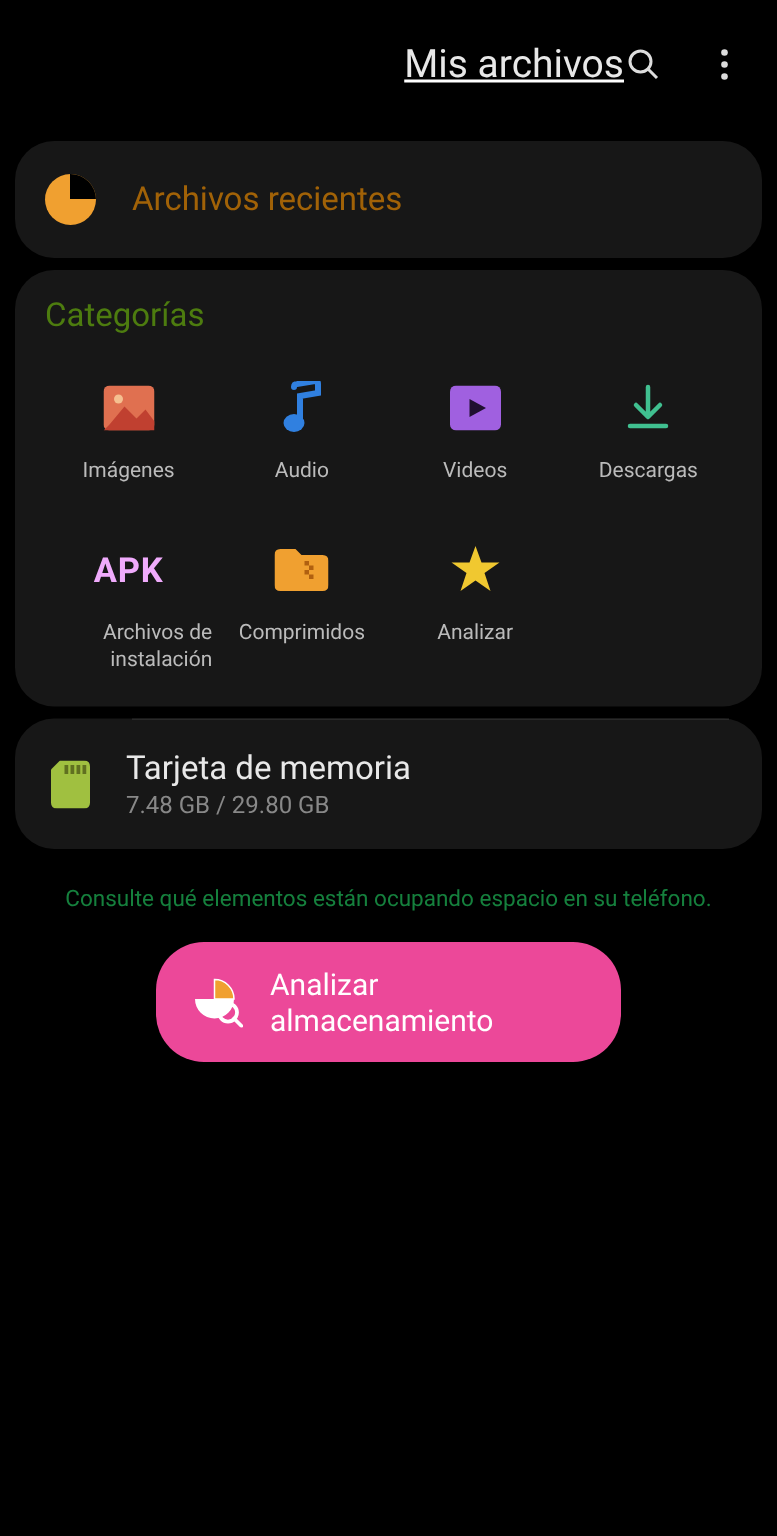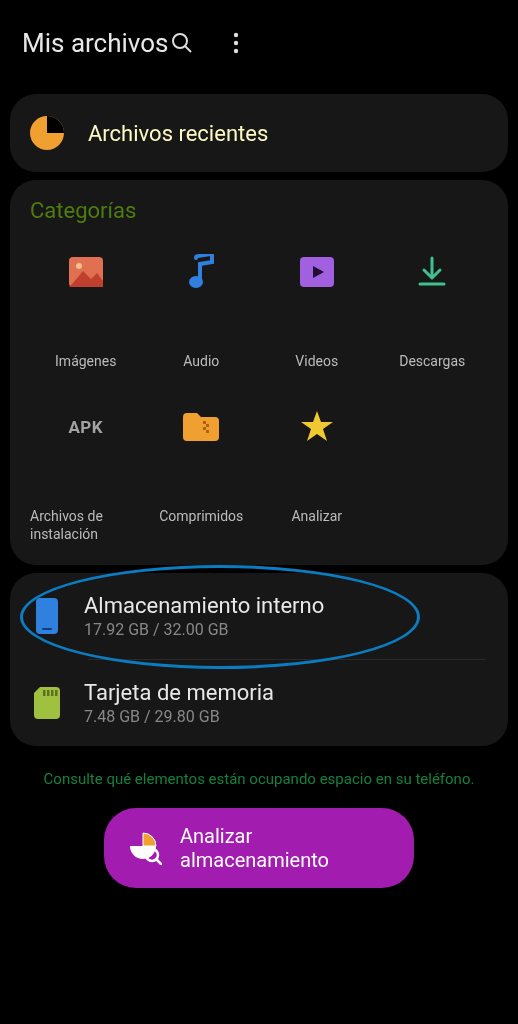--- a/index.html
+++ b/index.html
@@ -7,22 +7,23 @@
       width: 518px;
       height: 1024px;
       background: #000;
       color: #fff;
       font-family: -apple-system, BlinkMacSystemFont, "Segoe UI", Roboto, sans-serif;
       overflow: hidden;
     }
     .header {
       display: flex;
       align-items: center;
-      justify-content: flex-start;
+      justify-content: flex-end;
       padding: 28px 22px;
+      text-decoration: underline;
     }
     .header-title {
       font-size: 26px;
       font-weight: 400;
       color: #e8e8e8;
     }
     .header-icons {
       display: flex;
       gap: 28px;
       align-items: center;
@@ -57,21 +58,21 @@
     .clock-icon::after {
       content: "";
       position: absolute;
       top: 0; left: 0;
       width: 34px; height: 34px;
       border-radius: 50%;
       background: conic-gradient(#000 0deg 90deg, transparent 90deg 360deg);
     }
     .recent-label {
       font-size: 22px;
-      color: #fef9c3;
+      color: #a16207;
     }
     .categories-title {
       font-size: 22px;
       color: #4d7c0f;
       margin-bottom: 22px;
     }
     .cat-grid {
       display: grid;
       grid-template-columns: repeat(4, 1fr);
       gap: 8px 4px;
@@ -87,24 +88,23 @@
     .cat-icon {
       width: 46px;
       height: 46px;
       display: flex;
       align-items: center;
       justify-content: center;
     }
     .cat-label {
       font-size: 14px;
       color: #bbb;
-      text-align: left;
+      text-align: right;
       line-height: 1.3;
       min-height: 36px;
-      margin-top: 47px;
     }
     .storage-card {
       padding: 0;
     }
     .storage-item {
       display: flex;
       align-items: center;
       gap: 22px;
       padding: 20px 22px;
       cursor: pointer;
@@ -141,21 +141,21 @@
       top: -8px;
       pointer-events: none;
     }
     .hint-text {
       font-size: 15px;
       color: #15803d;
       text-align: center;
       margin: 24px 12px 20px;
     }
     .analyze-btn {
-      background: #a21caf;
+      background: #ec4899;
       border-radius: 32px;
       margin: 0 auto;
       width: 310px;
       padding: 16px 24px;
       display: flex;
       align-items: center;
       gap: 18px;
       cursor: pointer;
     }
     .analyze-icon {
@@ -236,21 +236,21 @@
         <svg width="32" height="32" viewBox="0 0 32 32">
             <path d="M16 2 V20 M8 14 L16 22 L24 14" stroke="#40c090" stroke-width="3" fill="none" stroke-linecap="round" stroke-linejoin="round"></path>
             <line x1="4" y1="28" x2="28" y2="28" stroke="#40c090" stroke-width="3" stroke-linecap="round"></line>
           </svg>
       </div>
       <div class="cat-label">Descargas</div>
     </div>
 
     <div class="cat-item">
       <div class="cat-icon">
-        <div style="font-size:17px;font-weight:700;color:#a3a3a3;letter-spacing:0.5px">APK</div>
+        <div style="font-size:23px;font-weight:700;color:#f0abfc;letter-spacing:0.5px">APK</div>
       </div>
       <div class="cat-label">Archivos de instalación</div>
     </div>
 
     <div class="cat-item">
       <div class="cat-icon">
         <svg width="36" height="28" viewBox="0 0 36 28">
             <path d="M0 4 Q0 0 4 0 H14 L18 4 H32 Q36 4 36 8 V24 Q36 28 32 28 H4 Q0 28 0 24 Z" fill="#f0a030"></path>
             <rect x="20" y="8" width="3" height="3" fill="#b06010"></rect>
             <rect x="23" y="11" width="3" height="3" fill="#b06010"></rect>
@@ -267,33 +267,20 @@
             <path d="M17 0 L21 11 L33 11 L23 18 L27 30 L17 23 L7 30 L11 18 L1 11 L13 11 Z" fill="#f0c830"></path>
           </svg>
       </div>
       <div class="cat-label">Analizar</div>
     </div>
 
   </div>
 </div>
 
 <div class="card storage-card">
-  <div class="storage-item">
-    <div class="highlight-ellipse"></div>
-    <div class="storage-icon">
-      <svg width="22" height="36" viewBox="0 0 22 36">
-          <rect width="22" height="36" rx="4" fill="#3080e0"></rect>
-          <rect x="6" y="30" width="10" height="2" rx="1" fill="#104080"></rect>
-        </svg>
-    </div>
-    <div>
-      <div class="storage-text-title">Almacenamiento interno</div>
-      <div class="storage-text-sub">17.92 GB / 32.00 GB</div>
-    </div>
-  </div>
   <div class="storage-divider"></div>
   <div class="storage-item">
     <div class="storage-icon">
       <svg width="26" height="32" viewBox="0 0 26 32">
           <path d="M6 0 H22 Q26 0 26 4 V28 Q26 32 22 32 H4 Q0 32 0 28 V6 Z" fill="#a0c040"></path>
           <rect x="9" y="3" width="2.5" height="6" fill="#607020"></rect>
           <rect x="13" y="3" width="2.5" height="6" fill="#607020"></rect>
           <rect x="17" y="3" width="2.5" height="6" fill="#607020"></rect>
           <rect x="21" y="3" width="2.5" height="6" fill="#607020"></rect>
         </svg>

